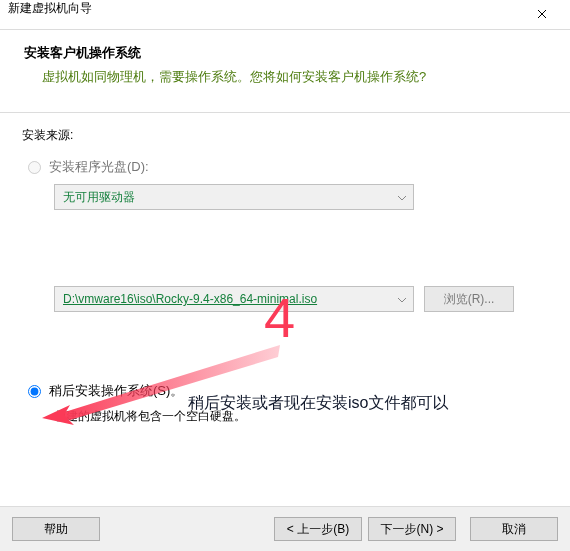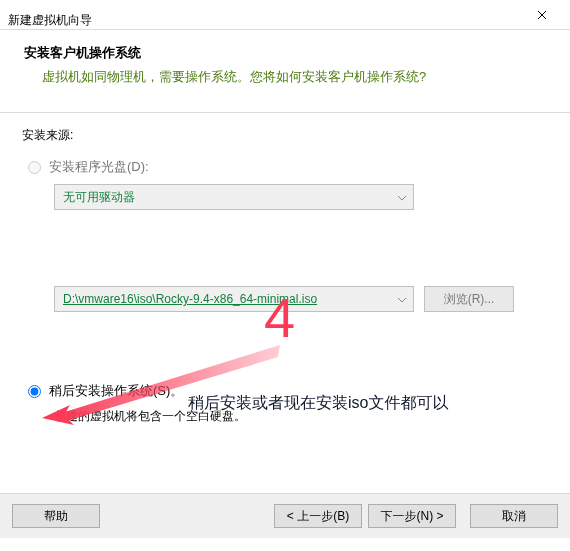--- a/index.html
+++ b/index.html
@@ -12,21 +12,21 @@
       padding: 0;
       width: 570px;
       height: 551px;
       background: #ffffff;
       position: relative;
     }
     .titlebar {
       height: 30px;
       border-bottom: 1px solid #dcdcdc;
       display: flex;
-      align-items: flex-end;
+      align-items: flex-start;
       padding: 0 8px;
       background: #ffffff;
     }
     .titlebar .title {
       flex: 1;
       font-size: 12px;
     }
     .titlebar .close-btn {
       width: 40px;
       height: 28px;
@@ -139,21 +139,21 @@
       font-size: 56px;
       font-weight: 500;
       line-height: 1;
     }
     .arrow-svg {
       position: absolute;
       pointer-events: none;
     }
     .footer {
       position: absolute;
-      bottom: 13px;
+      bottom: 0;
       left: 0;
       right: 0;
       height: 45px;
       border-top: 1px solid #dcdcdc;
       background: #f0f0f0;
       display: flex;
       align-items: center;
       padding: 0 12px;
     }
     .footer .btn {

